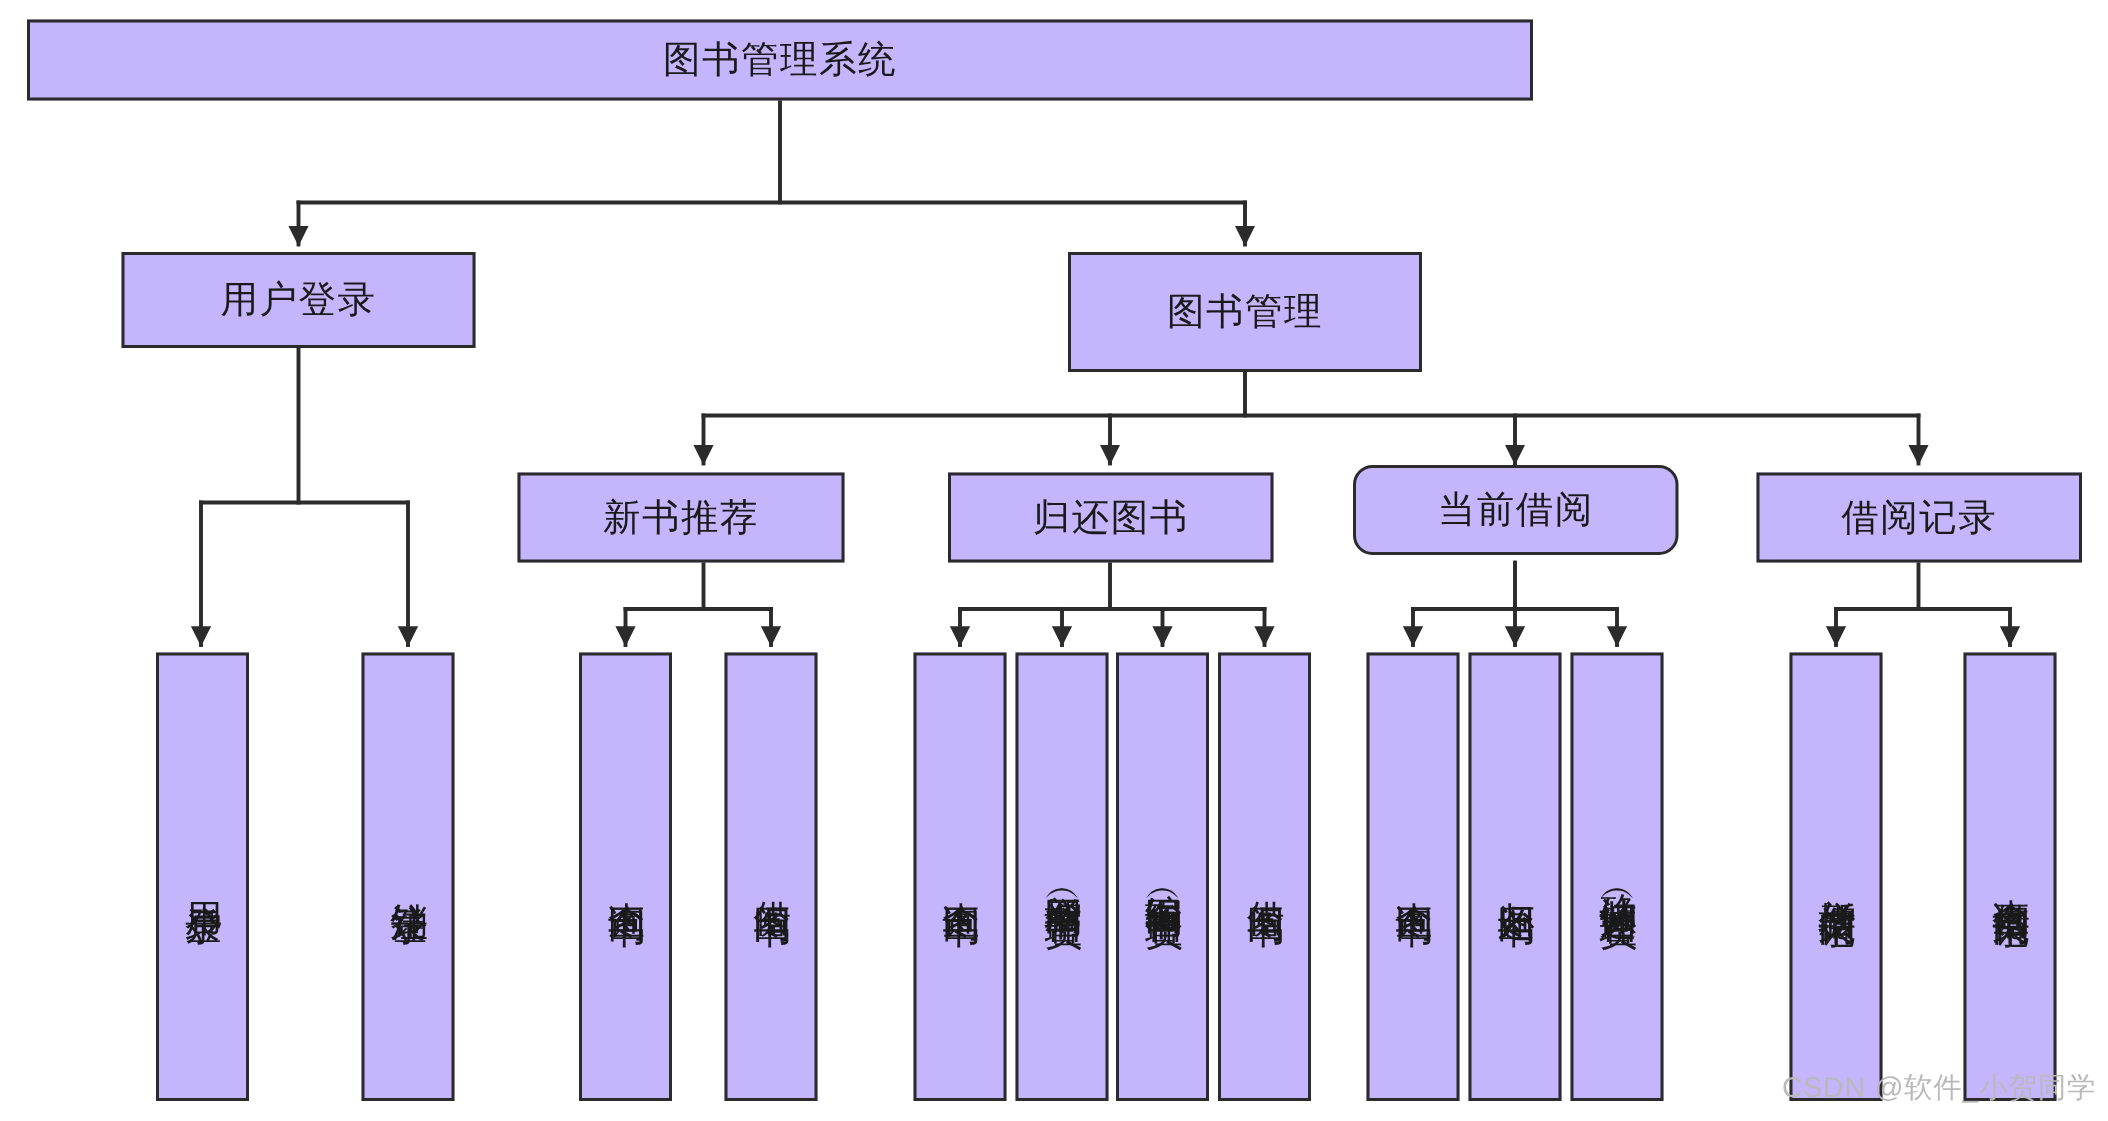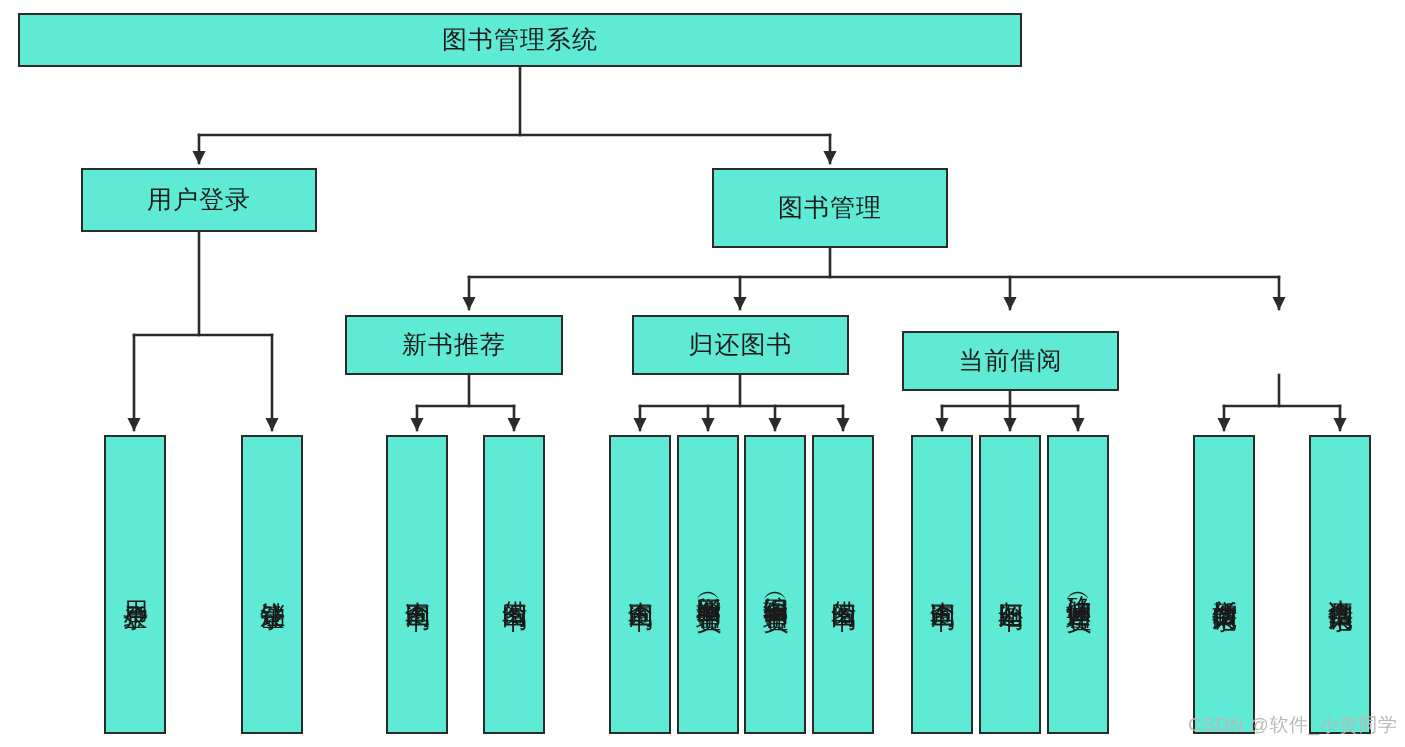--- a/index.html
+++ b/index.html
@@ -23,21 +23,21 @@
     position: absolute;
     left: 0;
     top: 0;
     width: 1405px;
     height: 747px;
     pointer-events: none;
   }
   .node {
     position: absolute;
     box-sizing: border-box;
-    background: #5eead4;
+    background: #c4b5fd;
     border: 2.5px solid #2b2b2b;
     display: flex;
     align-items: center;
     justify-content: center;
     color: #1a1a1a;
   }
   .node-h .label {
     font-size: 25px;
     line-height: 1.1;
     letter-spacing: 1px;
@@ -132,22 +132,25 @@
   <div class="node node-h" style="left:712px; top:168px; width:236px; height:80px;">
     <span class="label">图书管理</span>
   </div>
 
   <div class="node node-h" style="left:345px; top:315px; width:218px; height:60px;">
     <span class="label">新书推荐</span>
   </div>
   <div class="node node-h" style="left:632px; top:315px; width:217px; height:60px;">
     <span class="label">归还图书</span>
   </div>
-  <div class="node node-h" style="left:902px; top:331px; width:217px; height:60px;">
+  <div class="node node-h" style="left:902px; top:310px; width:217px; height:60px;border-radius:13px;">
     <span class="label">当前借阅</span>
+  </div>
+  <div class="node node-h" style="left:1171px; top:315px; width:217px; height:60px;">
+    <span class="label">借阅记录</span>
   </div>
 
   <div class="node node-v" style="left:104px; top:435px; width:62px; height:299px;">
     <span class="label">用户登录</span>
   </div>
   <div class="node node-v" style="left:241px; top:435px; width:62px; height:299px;">
     <span class="label">注销登录</span>
   </div>
 
   <div class="node node-v" style="left:386px; top:435px; width:62px; height:299px;">

